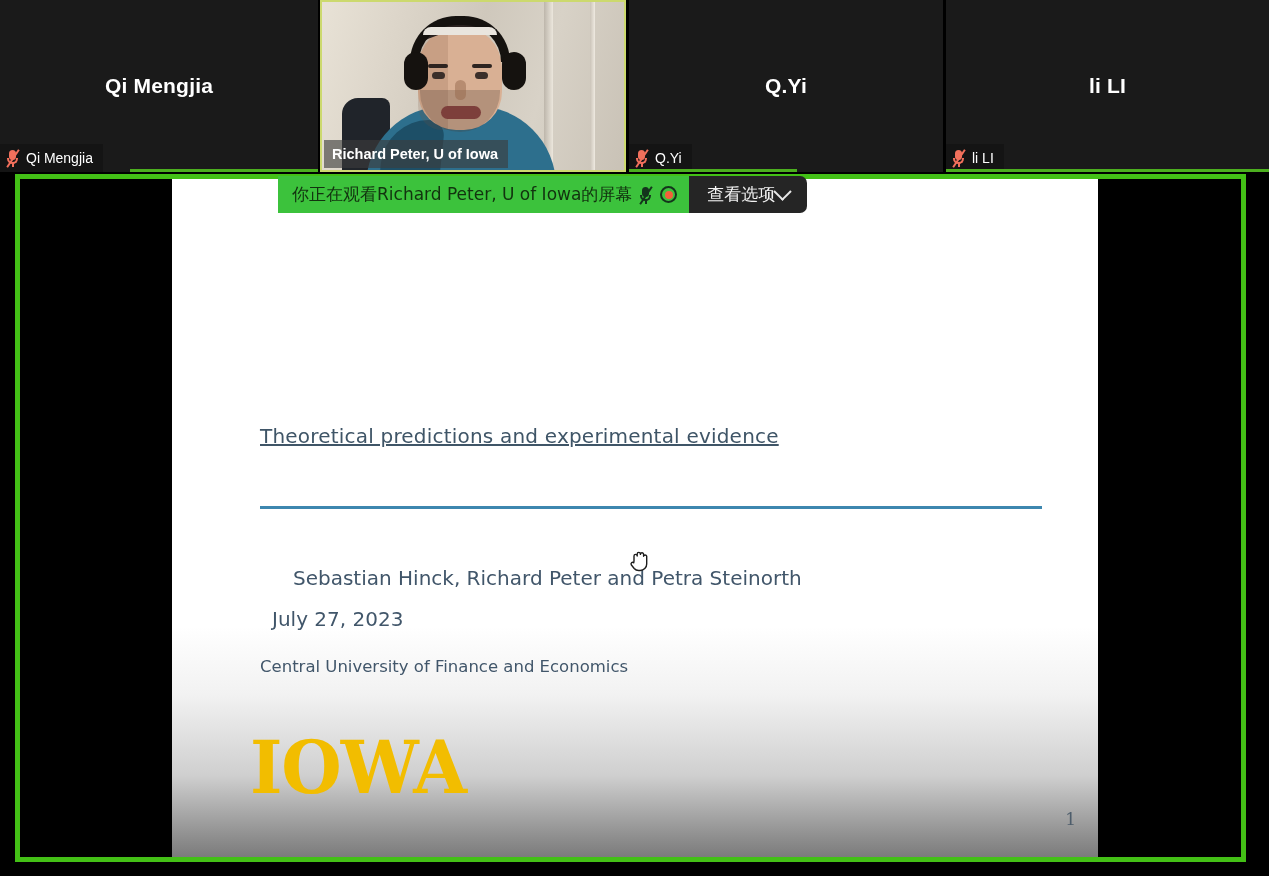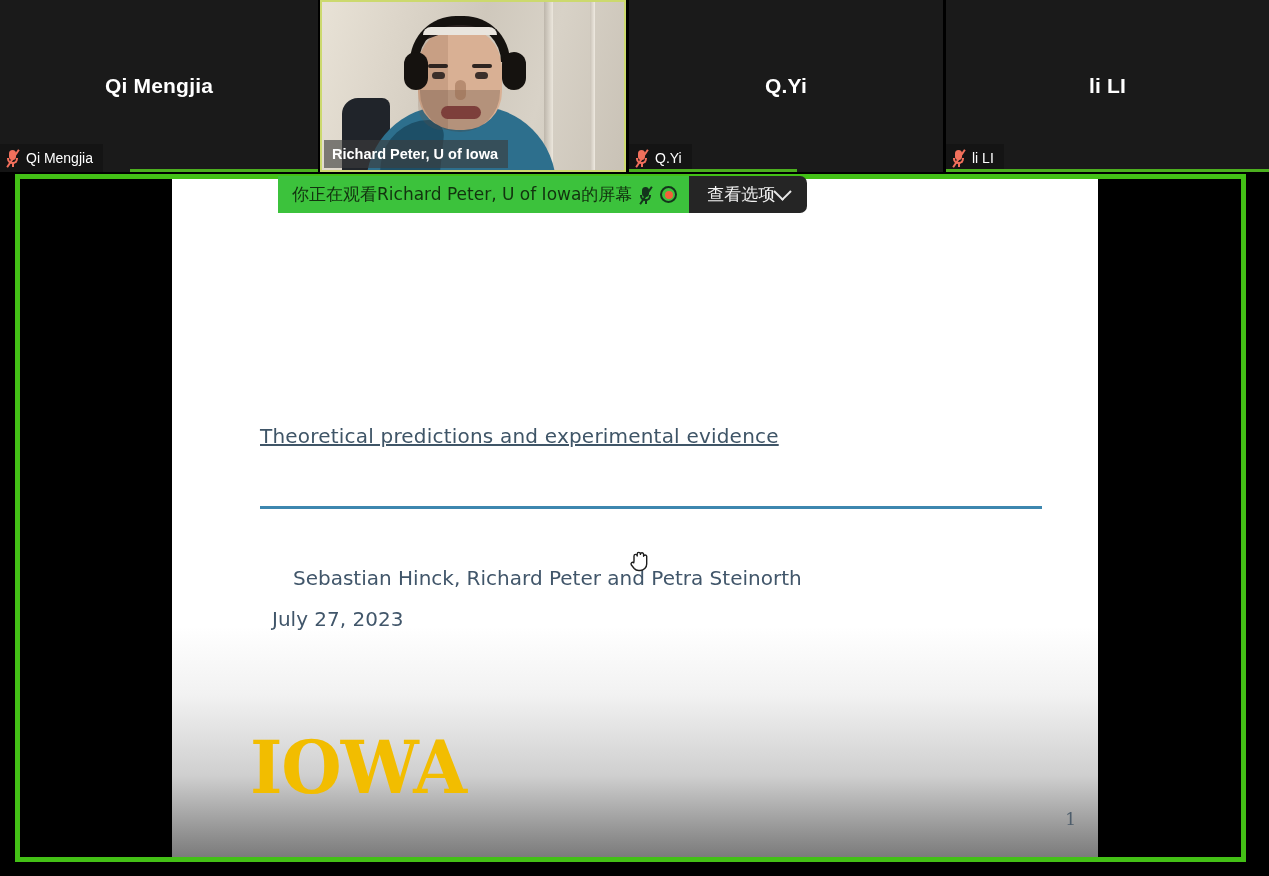--- a/index.html
+++ b/index.html
@@ -511,20 +511,21 @@
     <div class="tile-sep" style="left:943px;"></div>
   </div>
 
   <div class="share-frame">
     <div class="slide">
 
       <div class="slide-subtitle">Theoretical predictions and experimental evidence</div>
       <div class="slide-rule"></div>
       <div class="slide-authors">Sebastian Hinck, Richard Peter and Petra Steinorth</div>
       <div class="slide-date">July 27, 2023</div>
+      <div class="slide-affil">Central University of Finance and Economics</div>
 
       <div class="iowa-logo">IOWA</div>
 
       <div class="uhh-logo">
       </div>
 
       <div class="slide-pagenum">1</div>
     </div>
   </div>
 

